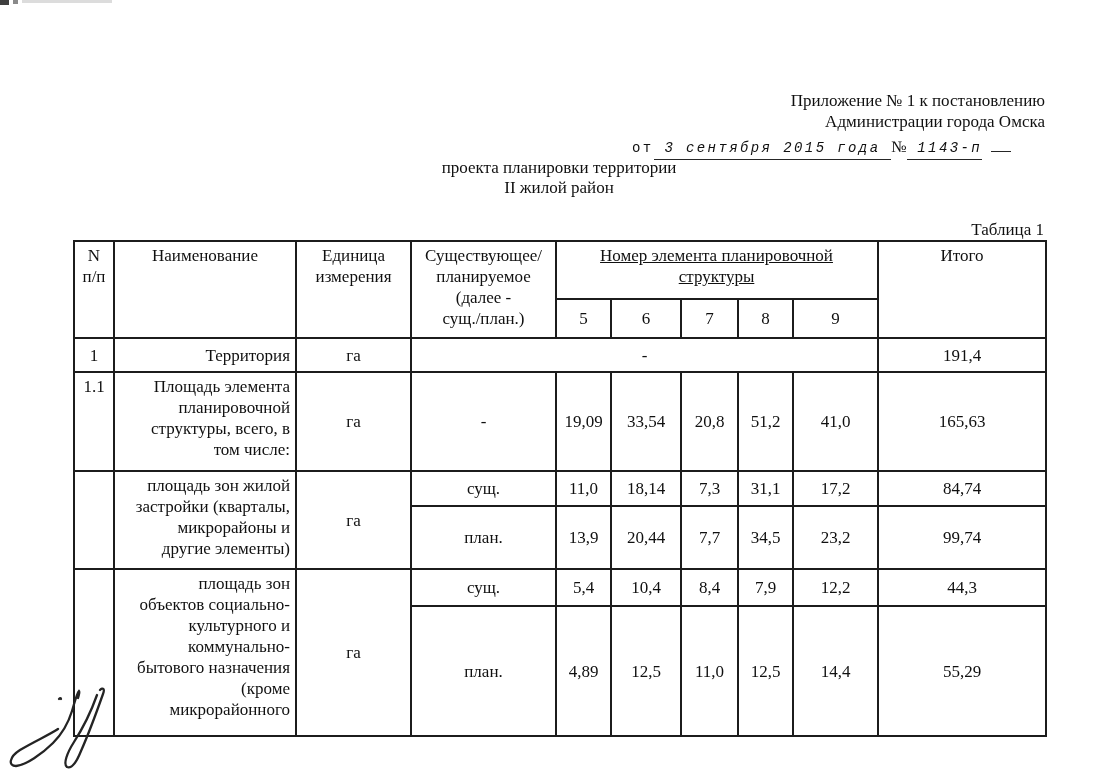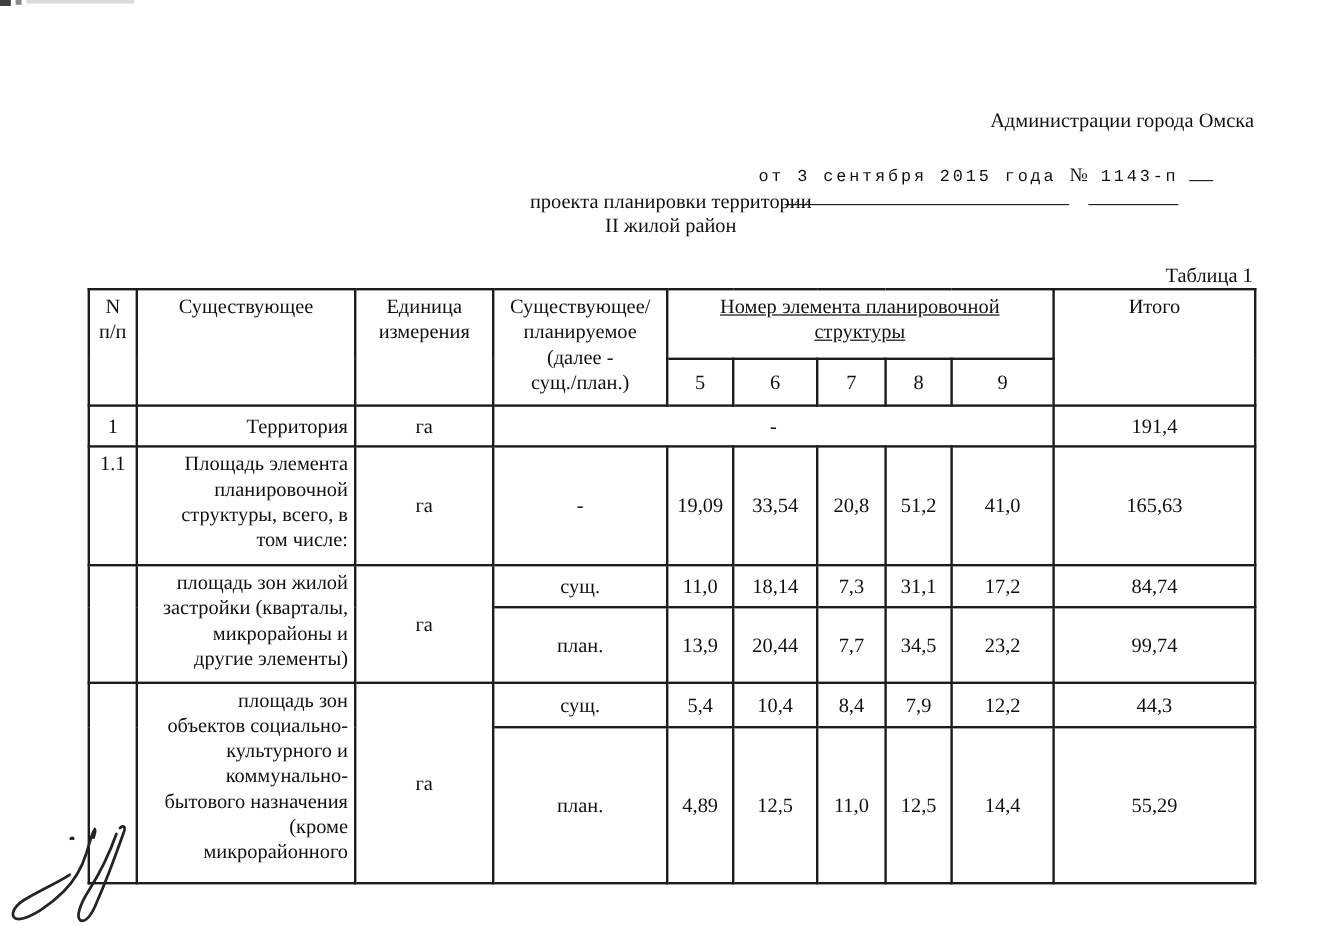--- a/index.html
+++ b/index.html
@@ -4,21 +4,21 @@
 <style>
   html,body{margin:0;padding:0;background:#ffffff;}
   .page{
     position:relative;width:1100px;height:772px;background:#ffffff;overflow:hidden;
     font-family:"Liberation Serif", serif;color:#101010;
   }
   
   .appendix{position:absolute;top:90px;right:55px;text-align:right;font-size:17px;line-height:21px;}
   .date-line{position:absolute;top:138px;left:632px;white-space:nowrap;font-size:14px;}
   .tw{font-family:"Liberation Mono", monospace;letter-spacing:2.4px;}
-  .uline{border-bottom:1.6px solid #262626;padding-bottom:14px;}
+  .uline{border-bottom:1.6px solid #262626;padding-bottom:3px;font-style:italic;}
   .num-sign{font-family:"Liberation Serif", serif;font-size:16px;letter-spacing:0;}
   .tail-line{display:inline-block;width:20px;border-bottom:1.6px solid #262626;margin-left:9px;height:12px;}
   
   .titles{position:absolute;top:158px;left:73px;width:972px;text-align:center;font-size:17px;line-height:19.5px;}
   .tcaption{position:absolute;top:220px;right:56px;font-size:17px;}
   
   table.doc{
     position:absolute;top:240px;left:73px;width:972px;
     border-collapse:collapse;table-layout:fixed;
   }
@@ -41,20 +41,21 @@
 </head>
 <body>
 
 <div class="page">
 
   <div class="artifact-a"></div>
   <div class="artifact-b"></div>
   <div class="artifact-c"></div>
 
   <div class="appendix">
+    <div>Приложение № 1 к постановлению</div>
     <div>Администрации города Омска</div>
   </div>
 
   <div class="date-line">
     <span class="tw">от</span><span class="tw uline"> 3 сентября 2015 года </span><span class="num-sign"> №</span><span class="tw uline"> 1143-п</span><span class="tail-line"></span>
   </div>
 
   <div class="titles">
     <div>проекта планировки территории</div>
     <div>II жилой район</div>
@@ -72,21 +73,21 @@
         <col style="width:70px">
         <col style="width:57px">
         <col style="width:55px">
         <col style="width:85px">
       <col style="width:168px">
     </colgroup>
     <tbody>
       <tr style="height:58px">
         <th rowspan="2" class="top ctr pre">N
 п/п</th>
-        <th rowspan="2" class="top ctr">Существующее</th>
+        <th rowspan="2" class="top ctr">Наименование</th>
         <th rowspan="2" class="top ctr pre">Единица
 измерения</th>
         <th rowspan="2" class="top ctr pre">Существующее/
 планируемое
 (далее -
 сущ./план.)</th>
         <th colspan="5" class="top rgt pre">Номер элемента планировочной
 структуры</th>
         <th rowspan="2" class="top ctr">Итого</th>
       </tr>

